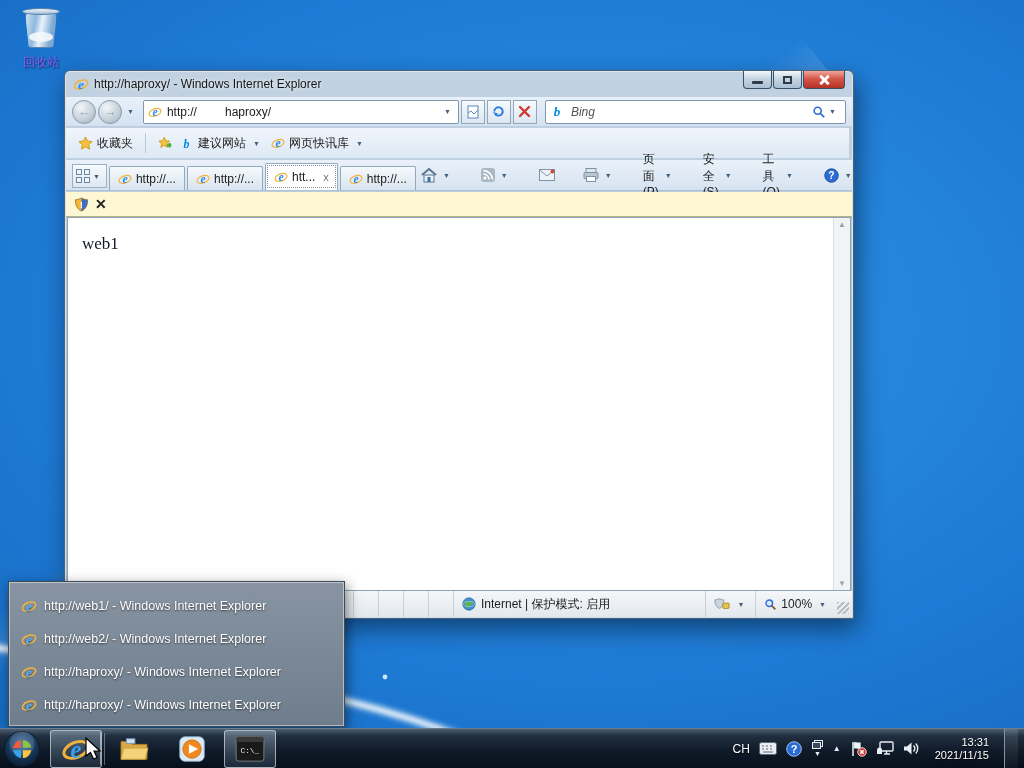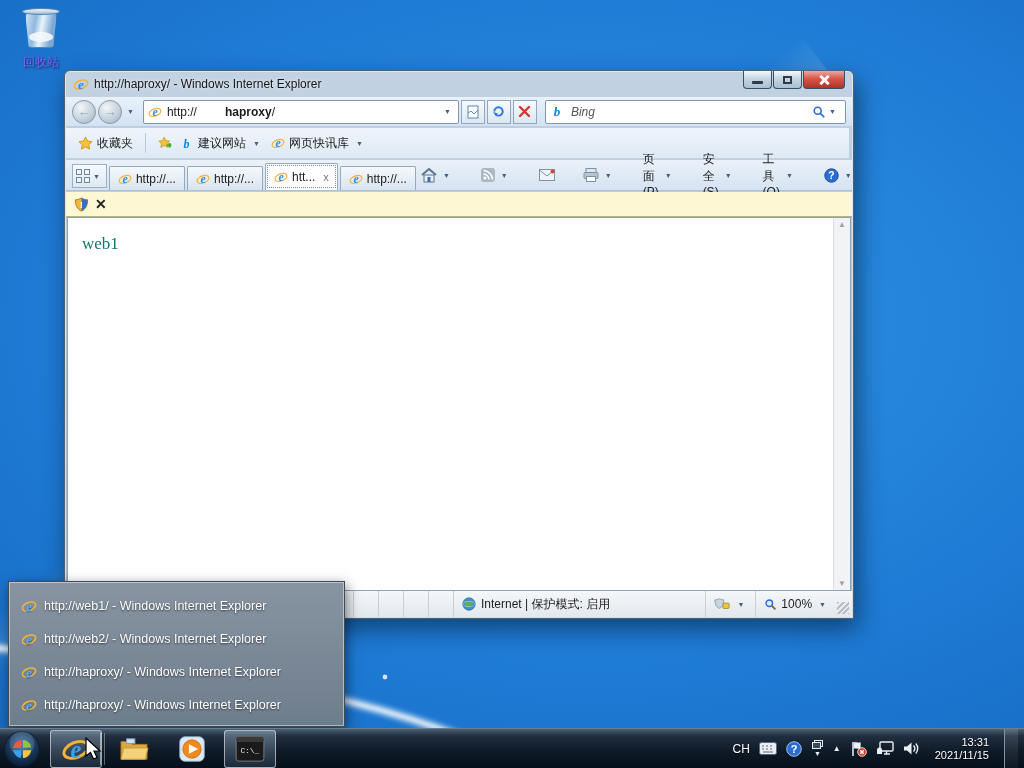--- a/index.html
+++ b/index.html
@@ -48,21 +48,21 @@
     background:linear-gradient(#e9f1fa,#d3e2f2); border-bottom:1px solid #bccee0;
     display:flex; align-items:center; padding:0 6px; }
   .navcirc { width:24px; height:24px; border-radius:50%;
     background:radial-gradient(circle at 35% 30%, #f2f6f9, #c3cfd9 60%, #9fb0bd);
     border:1px solid #8b9aa7; display:flex; align-items:center; justify-content:center; margin-right:2px; }
   .nav-arrow { font-size:13px; color:#93a6b6; font-weight:bold; }
   .ddv { font-size:7px; color:#43617e; margin:0 3px; }
   .addr { flex:0 0 316px; height:24px; margin-left:6px; background:#fff; border:1px solid #7f98ad; border-radius:2px;
     display:flex; align-items:center; padding:0 4px; }
   .addr-text { flex:1; margin-left:5px; color:#1a1a1a; white-space:nowrap; overflow:hidden; }
-  .addr-text b { font-weight:bold;padding-left:28px; }
+  .addr-text b { font-weight:normal;padding-left:28px; }
   .sq-btn { width:24px; height:24px; border:1px solid #93a7ba; background:linear-gradient(#f6fafd,#dbe7f2);
     display:flex; align-items:center; justify-content:center; margin-left:2px; }
   .search { flex:1; height:24px; margin-left:8px; background:#fff; border:1px solid #7f98ad; border-radius:2px;
     display:flex; align-items:center; padding:0 6px; }
   .search-ph { flex:1; margin-left:6px; color:#555; font-style:italic; }
 
   .favbar { position:absolute; left:1px; right:4px; top:57px; height:31px;
     background:linear-gradient(#f0f5fb,#dde9f5); border-bottom:1px solid #c2d3e4;
     display:flex; align-items:center; padding:0 8px; color:#1c1c1c; }
   .favbar .sep { width:1px; height:20px; background:#b9c9d9; margin:0 8px; }
@@ -83,21 +83,21 @@
   .cmd-icons { margin-left:auto; display:flex; align-items:center; height:100%; gap:18px; padding-right:4px; color:#1c1c1c; }
   .cmd-item { display:flex; align-items:center; gap:3px; padding:0 5px; height:24px; }
 
   .infobar { position:absolute; left:1px; right:1px; top:121px; height:25px; background:#fdf8d3;
     border-bottom:1px solid #b7b088; display:flex; align-items:center; padding:0 8px; color:#111; }
   .infobar .msg { margin-left:6px; flex:1; }
   .infobar .x { font-size:14px; font-weight:bold; color:#222; padding:0 6px; }
 
   .content { position:absolute; left:2px; right:2px; top:146px; bottom:27px; background:#fff;
     border:1px solid #8ba3ba; }
-  .page-text { position:absolute; left:14px; top:16px; font-family:"Liberation Serif", serif; font-size:17px; color:#0f766e; }
+  .page-text { position:absolute; left:14px; top:16px; font-family:"Liberation Serif", serif; font-size:17px; color:#0f172a; }
   .vscroll { position:absolute; right:0; top:0; bottom:0; width:17px; background:#f2f3f5; border-left:1px solid #d9dde1;
     display:flex; flex-direction:column; justify-content:space-between; align-items:center; padding:2px 0; }
   .scr-arrow { font-size:8px; color:#9aa2aa; }
 
   .statusbar { position:absolute; left:1px; right:1px; bottom:1px; height:26px;
     background:linear-gradient(#f5f7f9,#e2e8ee); display:flex; align-items:center; color:#1c1c1c; }
   .st-seg { height:100%; border-right:1px solid #c8cfd6; }
   .st-zone { display:flex; align-items:center; gap:5px; padding:0 8px; }
   .st-right { margin-left:auto; display:flex; align-items:center; height:100%; }
   .st-cell { display:flex; align-items:center; gap:4px; padding:0 8px; height:100%; border-left:1px solid #c8cfd6; }

